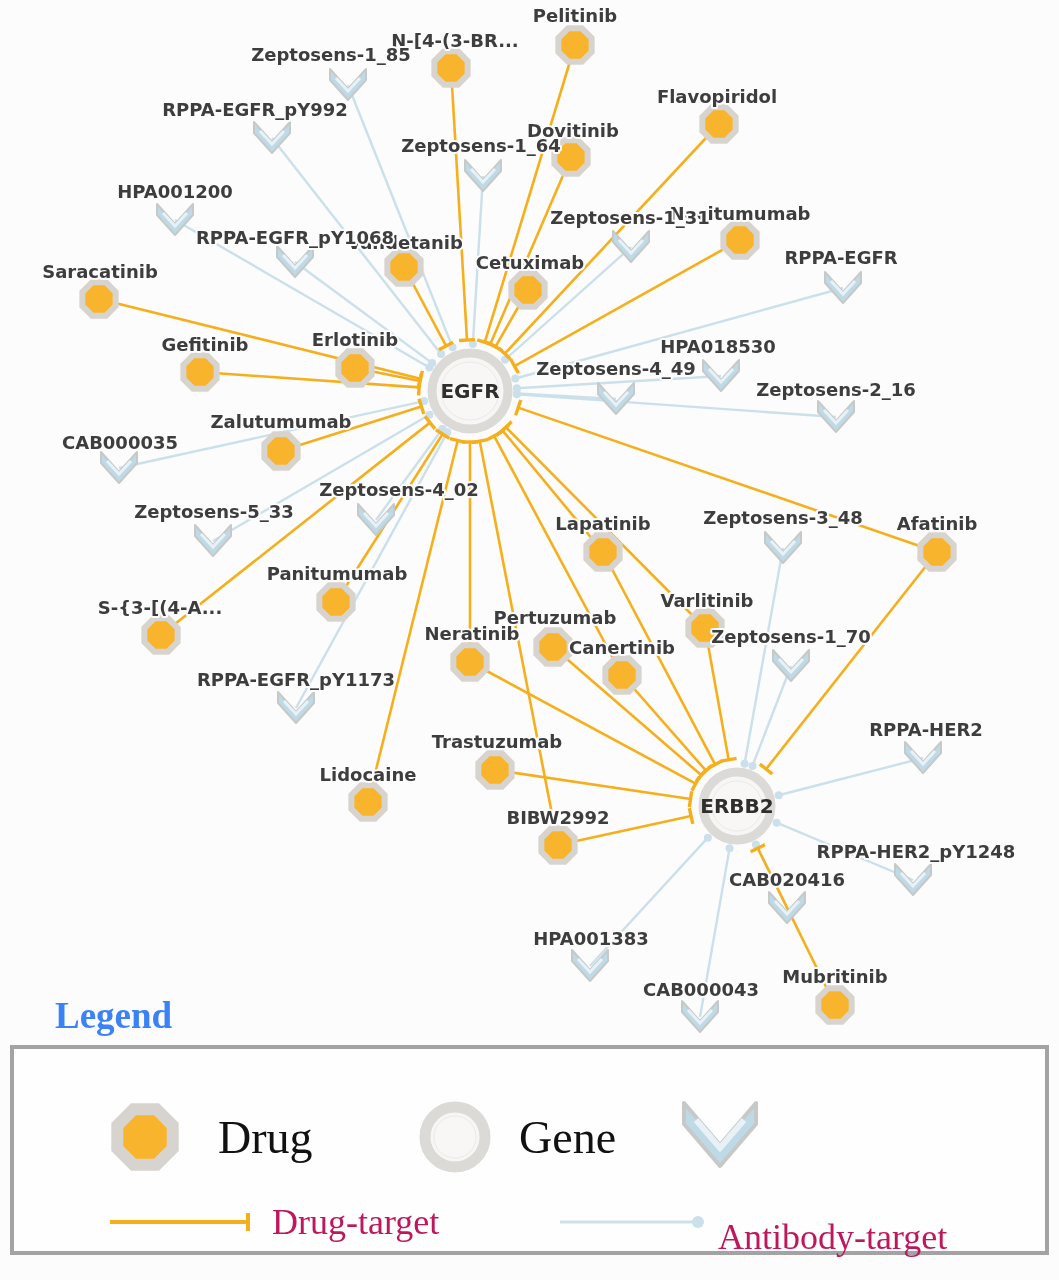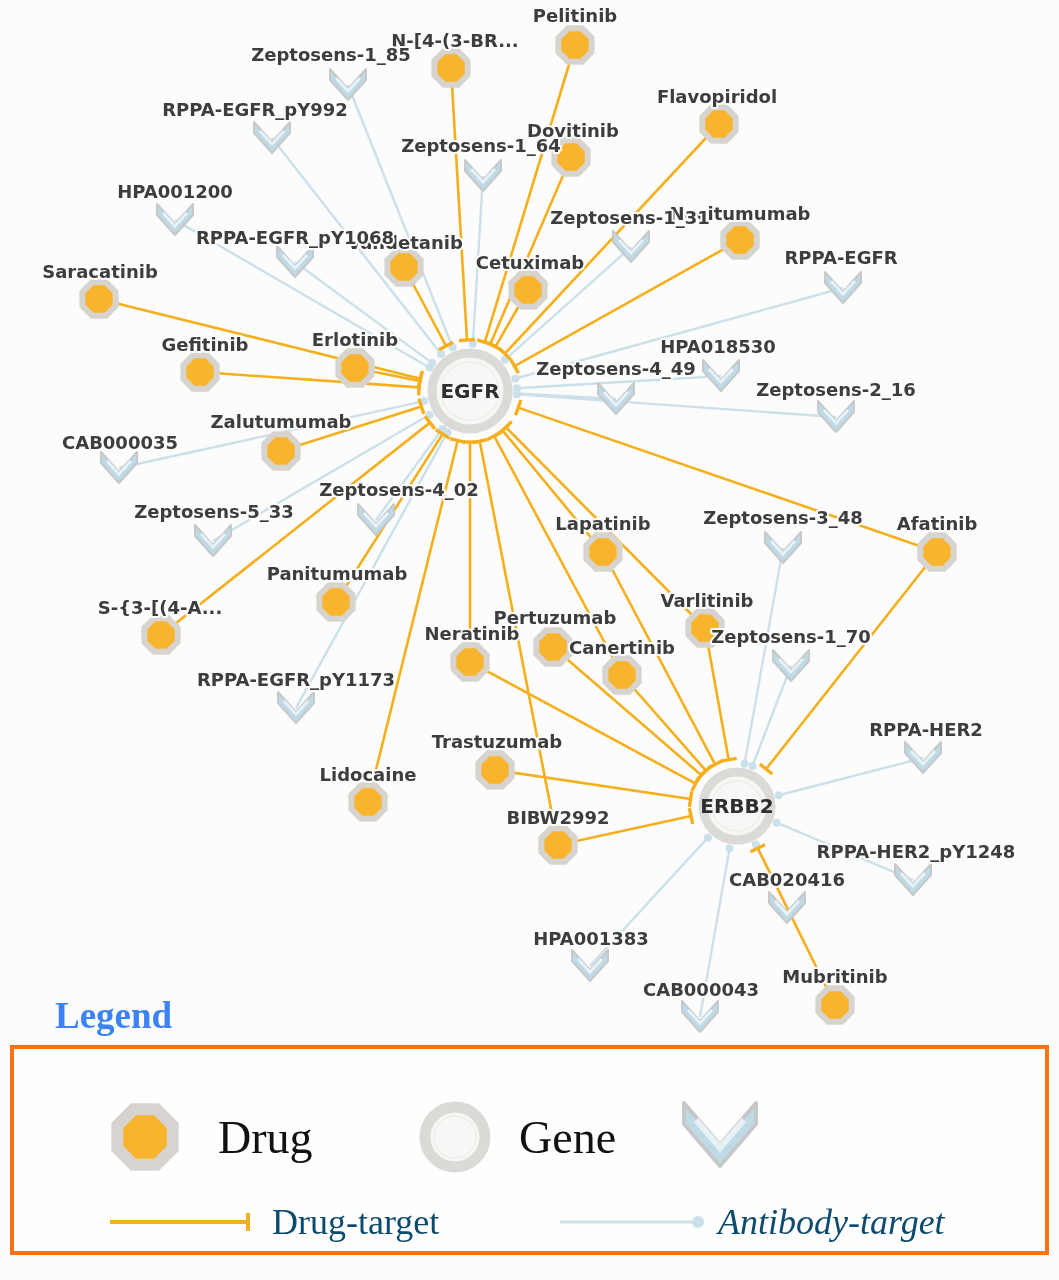--- a/index.html
+++ b/index.html
@@ -8,24 +8,24 @@
   #net { position:absolute; left:0; top:0; }
 
   .nlabel { font-family:"DejaVu Sans", sans-serif; font-weight:bold; font-size:18px;
             fill:var(--label,#3D3D3D); paint-order:stroke; stroke:var(--bg,#FCFCFC);
             stroke-width:4px; stroke-linejoin:round; }
   .glabel { font-family:"DejaVu Sans", sans-serif; font-weight:bold; font-size:20px;
             fill:var(--glabel,#2E2E2E); }
 
   .legend-title { position:absolute; left:12px; top:994px; font:bold 37px "Liberation Serif", serif; color:#3b82f6;margin-left:43px; }
   .legend-box { position:absolute; left:10px; top:1045px; width:1039px; height:210px;
-                box-sizing:border-box; border:4px solid #f97316; background:#FEFEFE; }
+                box-sizing:border-box; border:4px solid #a3a3a3; background:#FEFEFE; }
   .legend-box .abs { position:absolute; }
   .legend-shape-label { font:46px "Liberation Serif", serif; color:#111; white-space:nowrap; transform:translateY(-50%); }
-  .legend-edge-label  { font:36px "Liberation Serif", serif; color:#0c4a6e; white-space:nowrap; transform:translateY(-50%); }
+  .legend-edge-label  { font:36px "Liberation Serif", serif; color:#be185d; white-space:nowrap; transform:translateY(-50%); }
 </style>
 </head>
 <body>
 
 <div id="stage">
   <svg id="net" width="1059" height="1280" viewBox="0 0 1059 1280">
       <g>
         <g>
           <line x1="348" y1="85" x2="452.5938470233973" y2="347.3419441734391" stroke="#CBE0EA" stroke-width="2.4"></line>
           <circle cx="452.5938470233973" cy="347.3419441734391" r="4" fill="#CBE0EA"></circle>
@@ -463,15 +463,15 @@
     <svg class="abs" style="left:94px; top:161px;" width="150" height="24" viewBox="0 0 150 24">
       <line x1="2" y1="12" x2="140" y2="12" style="stroke:var(--drug-edge); stroke-width:4;"></line>
       <line x1="140" y1="3" x2="140" y2="21" style="stroke:var(--drug-edge); stroke-width:4;"></line>
     </svg>
     <span class="abs legend-edge-label" style="left:258px; top:173px;">Drug-target</span>
 
     <svg class="abs" style="left:544px; top:161px;" width="150" height="24" viewBox="0 0 150 24">
       <line x1="2" y1="12" x2="136" y2="12" style="stroke:var(--ab-edge); stroke-width:3;"></line>
       <circle cx="140" cy="12" r="6" style="fill:var(--ab-edge);"></circle>
     </svg>
-    <span class="abs legend-edge-label" style="left:704px; top:173px;font-style:italic;">Antibody-target</span>
+    <span class="abs legend-edge-label" style="left:704px; top:188px;">Antibody-target</span>
   </div>
 </div>
 
 </body></html>

